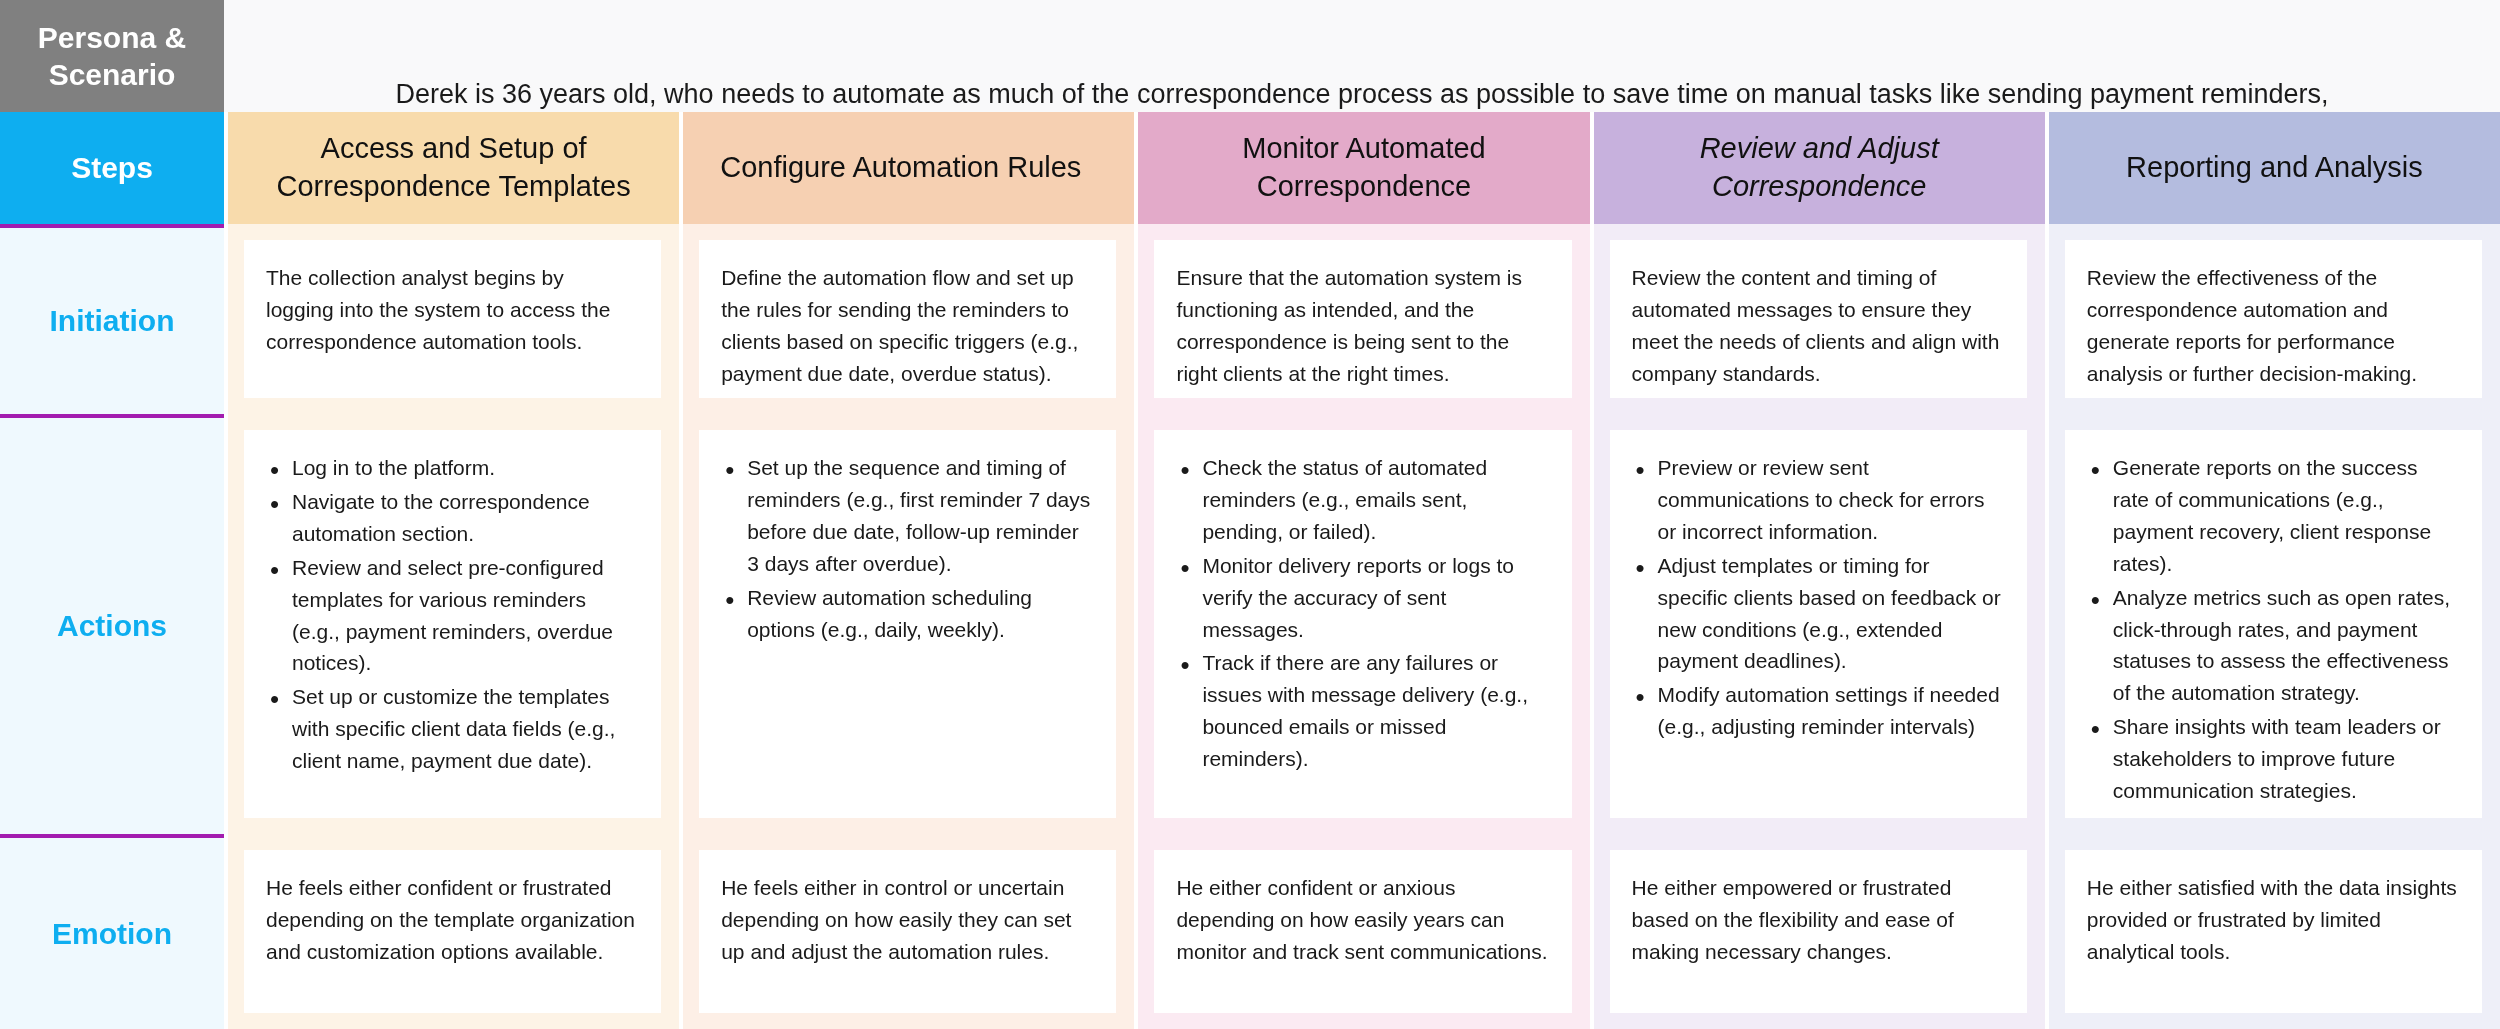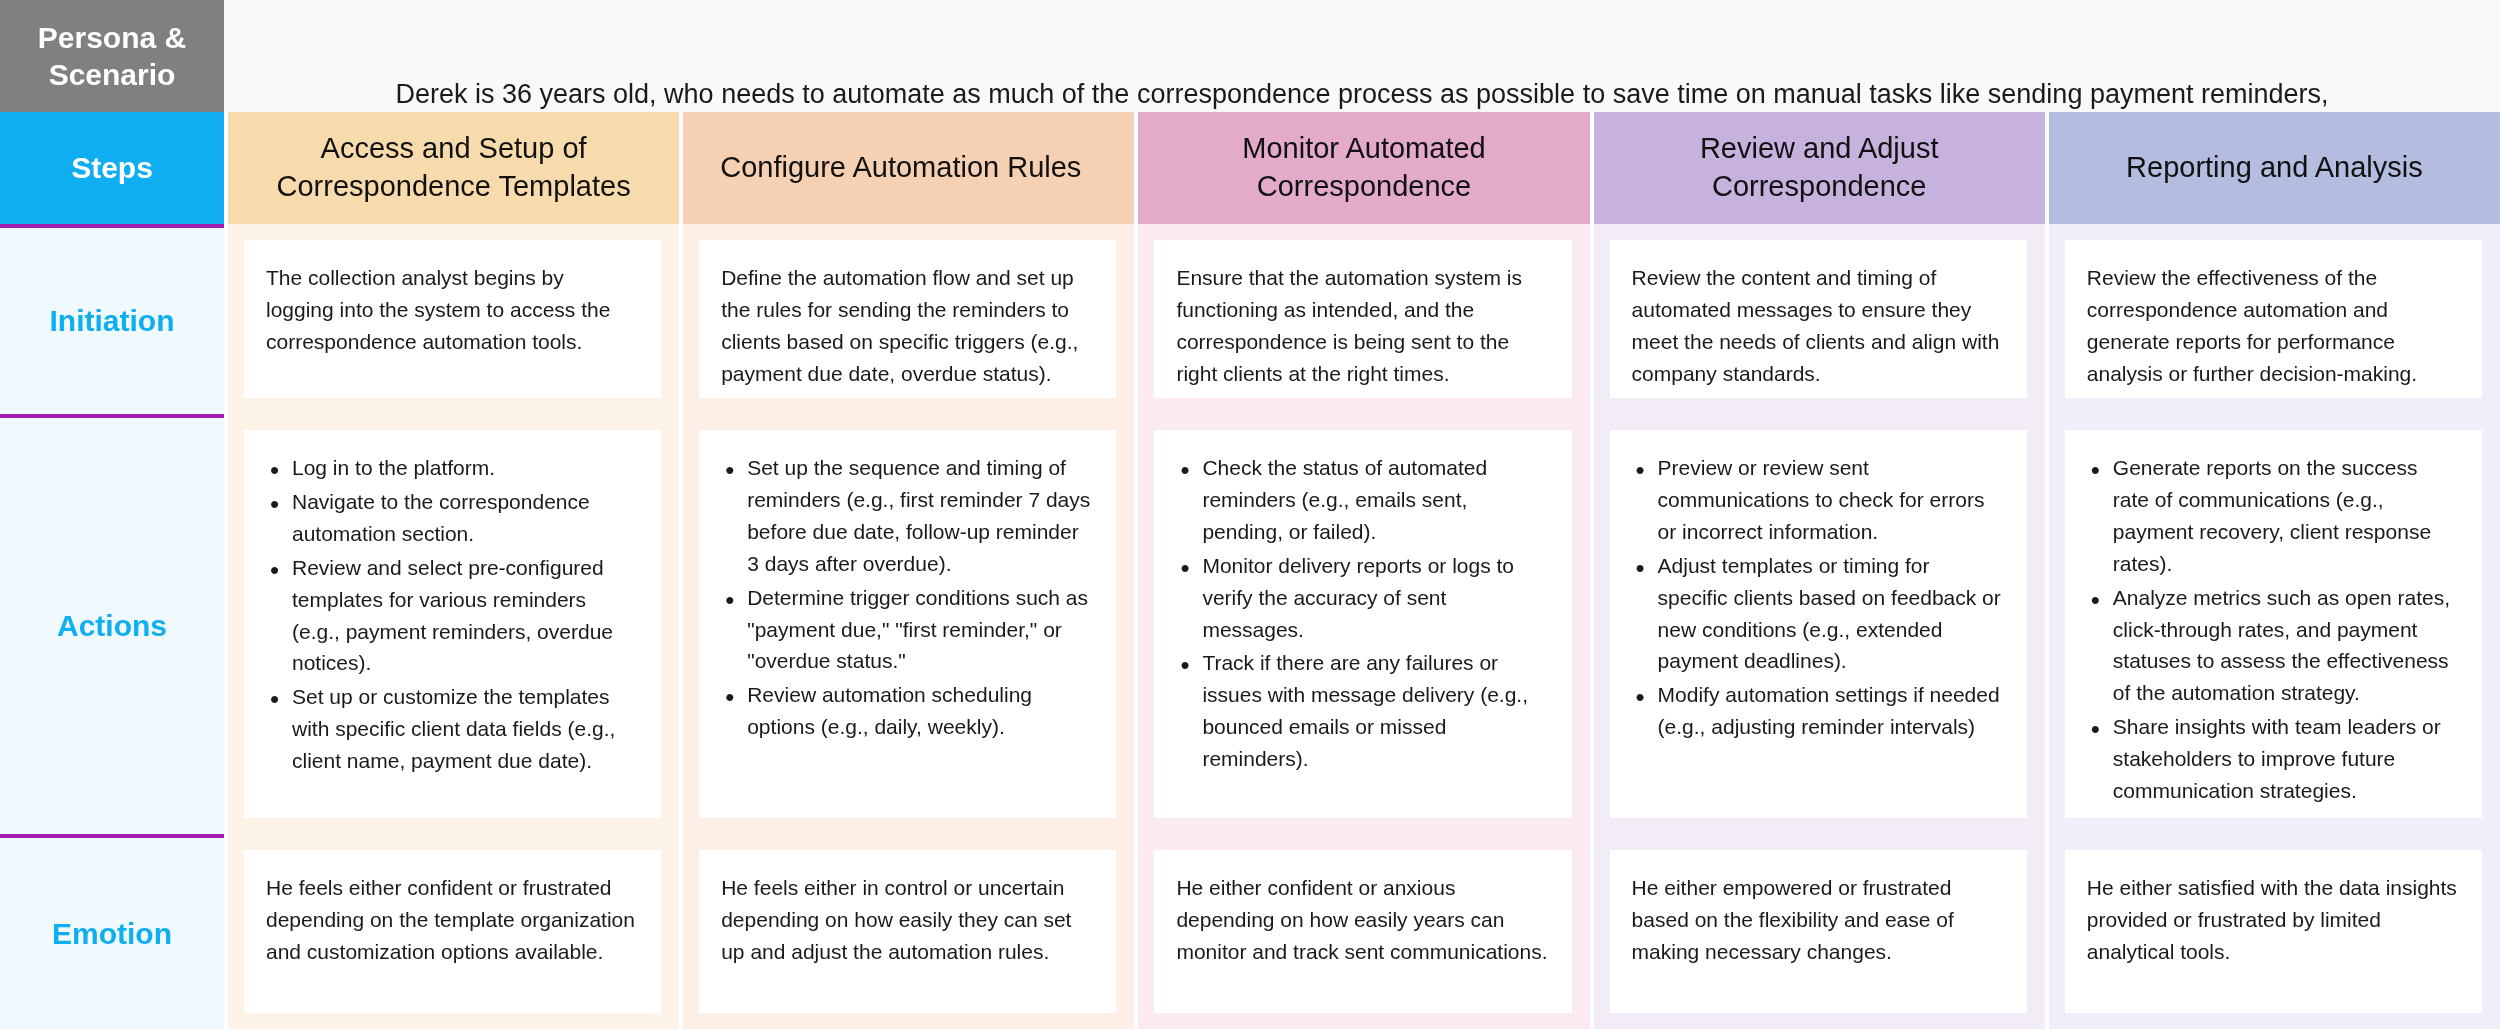--- a/index.html
+++ b/index.html
@@ -107,21 +107,21 @@
   
   .tint-1 { background: #fdf3e6; }
   .tint-2 { background: #fdefe6; }
   .tint-3 { background: #fbeaf2; }
   .tint-4 { background: #f2ecf7; }
   .tint-5 { background: #eeeff8; }
 
   .head-1 { background: #f8dbac; }
   .head-2 { background: #f6d0b2; padding-left: 6px; }
   .head-3 { background: #e3aac9; }
-  .head-4 { background: #c7b1dd; }
+  .head-4 { background: #c7b1dd; font-style: italic; }
   .head-5 { background: #b4bcdf; }
 </style>
 </head>
 <body>
 
 <div class="journey-map">
 
   <div class="rowlabel rowlabel-persona">
     <span>Persona &amp; Scenario</span>
   </div>
@@ -177,21 +177,20 @@
           <li>Navigate to the correspondence automation section.</li>
           <li>Review and select pre-configured templates for various reminders (e.g., payment reminders, overdue notices).</li>
           <li>Set up or customize the templates with specific client data fields (e.g., client name, payment due date).</li>
         </ul>
       </div>
   </div>
   <div class="cell cell-actions tint-2">
     <div class="cell-inner">
         <ul>
           <li>Set up the sequence and timing of reminders (e.g., first reminder 7 days before due date, follow-up reminder 3 days after overdue).</li>
-          <li>Determine trigger conditions such as "payment due," "first reminder," or "overdue status."</li>
           <li>Review automation scheduling options (e.g., daily, weekly).</li>
         </ul>
       </div>
   </div>
   <div class="cell cell-actions tint-3">
     <div class="cell-inner">
         <ul>
           <li>Check the status of automated reminders (e.g., emails sent, pending, or failed).</li>
           <li>Monitor delivery reports or logs to verify the accuracy of sent messages.</li>
           <li>Track if there are any failures or issues with message delivery (e.g., bounced emails or missed reminders).</li>

